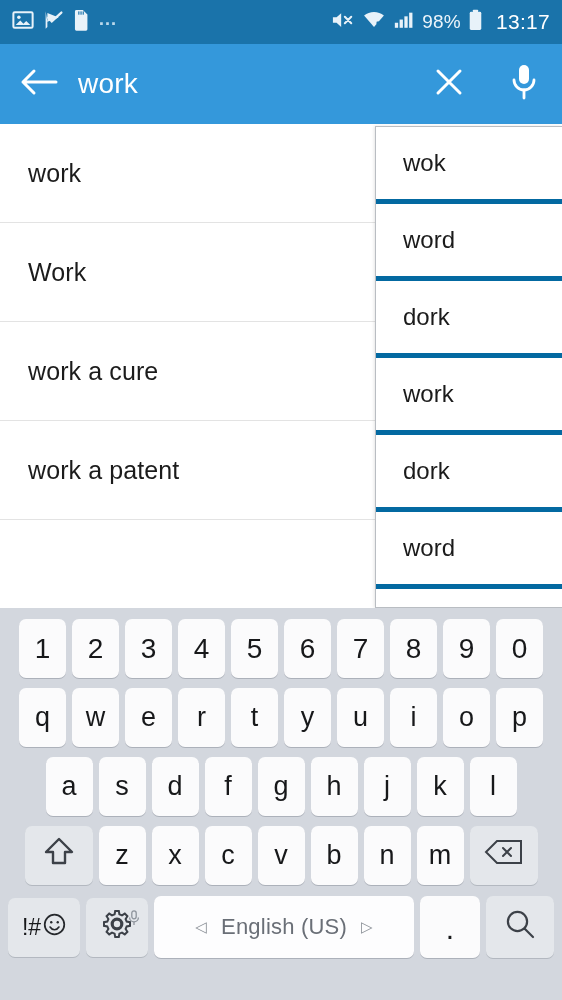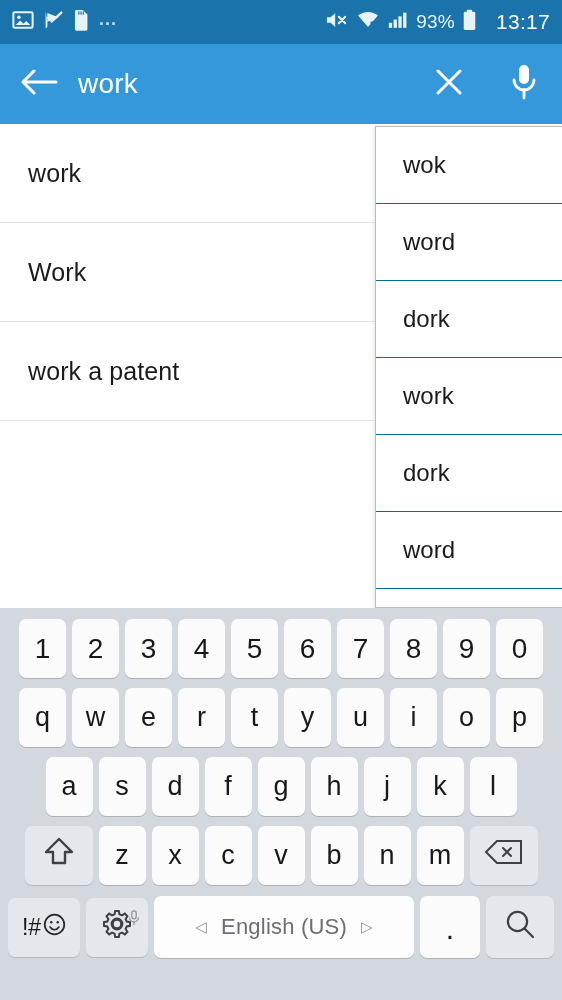--- a/index.html
+++ b/index.html
@@ -25,21 +25,21 @@
     color: #e8f2f9;
   }
   #status-left { display: flex; align-items: center; gap: 9px; }
   #status-right { margin-left: auto; display: flex; align-items: center; gap: 7px; }
   .sicon { display: block; }
   #status-dots {
     font-size: 19px; letter-spacing: 1px; line-height: 10px;
     color: #bcd9ec; font-weight: bold; padding-bottom: 7px;
   }
   #battery-pct { font-size: 19px; color: #ecf5fb; letter-spacing: .2px; }
-  #clock { font-size: 21px; color: #ffffff; letter-spacing: .3px; margin-left: 12px; }
+  #clock { font-size: 21px; color: #ffffff; letter-spacing: .3px; margin-left: 6px; }
 
   
   #search-bar {
     position: absolute; left: 0; top: 44px;
     width: 562px; height: 80px;
     background: #3498db;
     display: flex; align-items: center;
   }
   #back-btn { width: 78px; height: 80px; display: flex; align-items: center; justify-content: center; }
   #search-input-wrap { flex: 1; height: 80px; display: flex; align-items: center; }
@@ -76,21 +76,21 @@
     position: absolute; left: 375px; top: 2px;
     width: 187px; height: 482px;
     background: #ffffff;
     border: 1px solid #b9bdc2;
     border-right: none;
     box-shadow: -1px 0 3px rgba(0,0,0,0.10);
     overflow: hidden;
   }
   .secondary-row {
     height: 77px;
-    border-bottom: 1px solid #0369a1;
+    border-bottom: 5px solid #0369a1;
     display: flex; align-items: center;
     padding-left: 27px;
     background: #ffffff;
   }
   .secondary-row span {
     font-size: 24px; color: #1b1b1b;
   }
 
   
   #keyboard {
@@ -183,21 +183,21 @@
           </svg>
       </span>
       <span class="sicon">
         <svg width="22" height="22" viewBox="0 0 22 24">
             <rect x="1" y="15" width="3.6" height="5.5" fill="#e8f2f9"></rect>
             <rect x="6.2" y="11.5" width="3.6" height="9" fill="#e8f2f9"></rect>
             <rect x="11.4" y="8" width="3.6" height="12.5" fill="#e8f2f9"></rect>
             <rect x="16.6" y="4" width="3.6" height="16.5" fill="#e8f2f9"></rect>
           </svg>
       </span>
-      <span id="battery-pct">93%</span>
+      <span id="battery-pct">98%</span>
       <span class="sicon">
         <svg width="15" height="22" viewBox="0 0 15 24">
             <rect x="4.7" y="0.8" width="5.6" height="2.4" rx="0.6" fill="#e8f2f9"></rect>
             <rect x="1.2" y="3" width="12.6" height="20" rx="1.6" fill="#e8f2f9"></rect>
           </svg>
       </span>
       <span id="clock">13:17</span>
     </div>
   </div>
 
@@ -230,20 +230,23 @@
     </div>
   </div>
 
   <div id="suggest-area">
     <div id="primary-list">
       <div class="primary-row">
           <span>work</span>
         </div>
       <div class="primary-row">
           <span>Work</span>
+        </div>
+      <div class="primary-row">
+          <span>work a cure</span>
         </div>
       <div class="primary-row">
           <span>work a patent</span>
         </div>
     </div>
     <div id="secondary-panel">
       <div class="secondary-row">
           <span>wok</span>
         </div>
       <div class="secondary-row">

